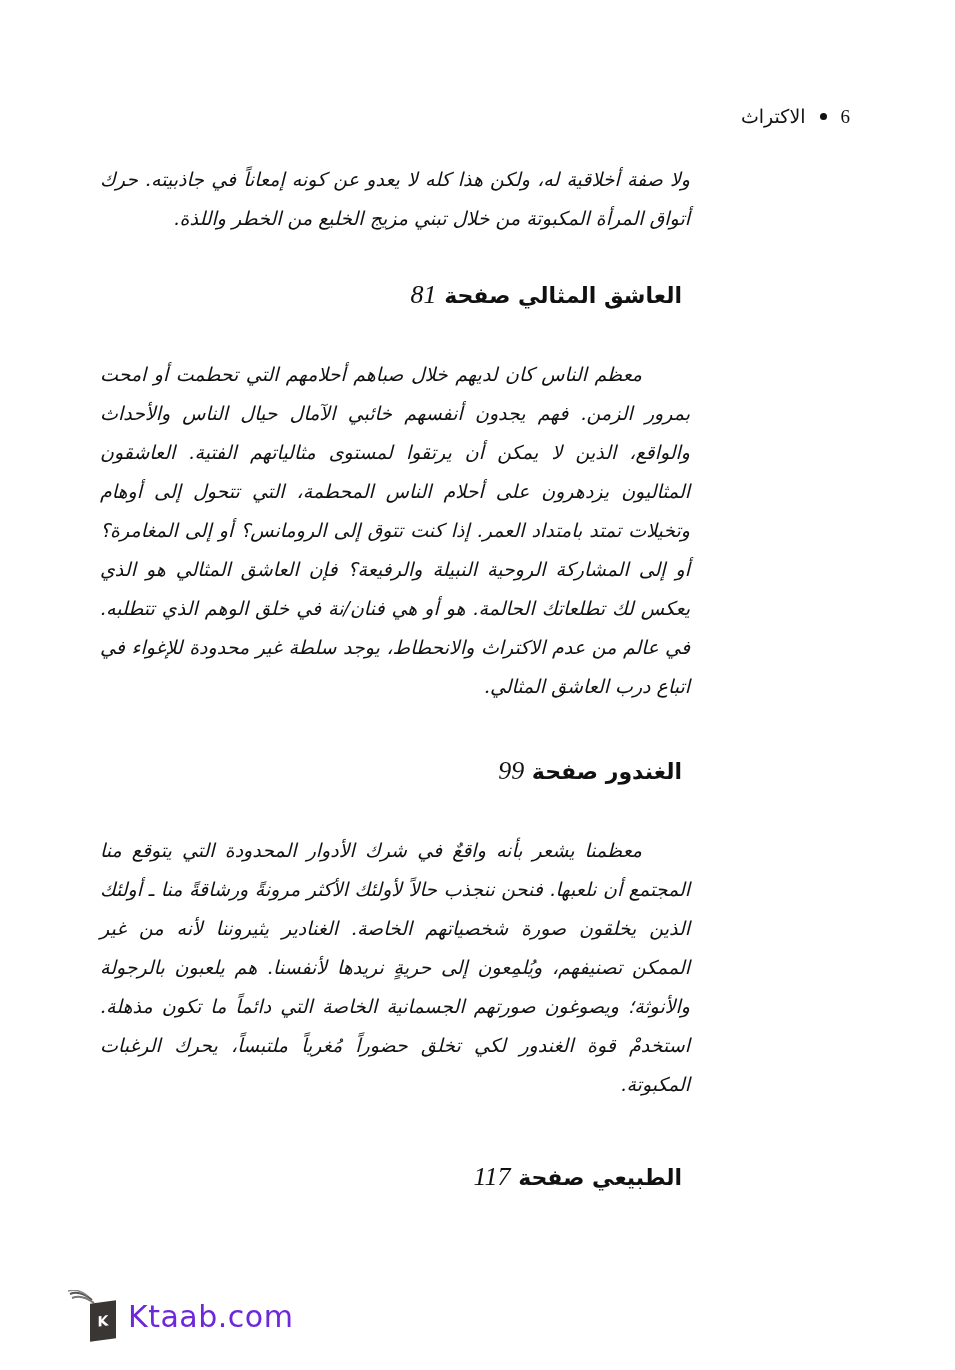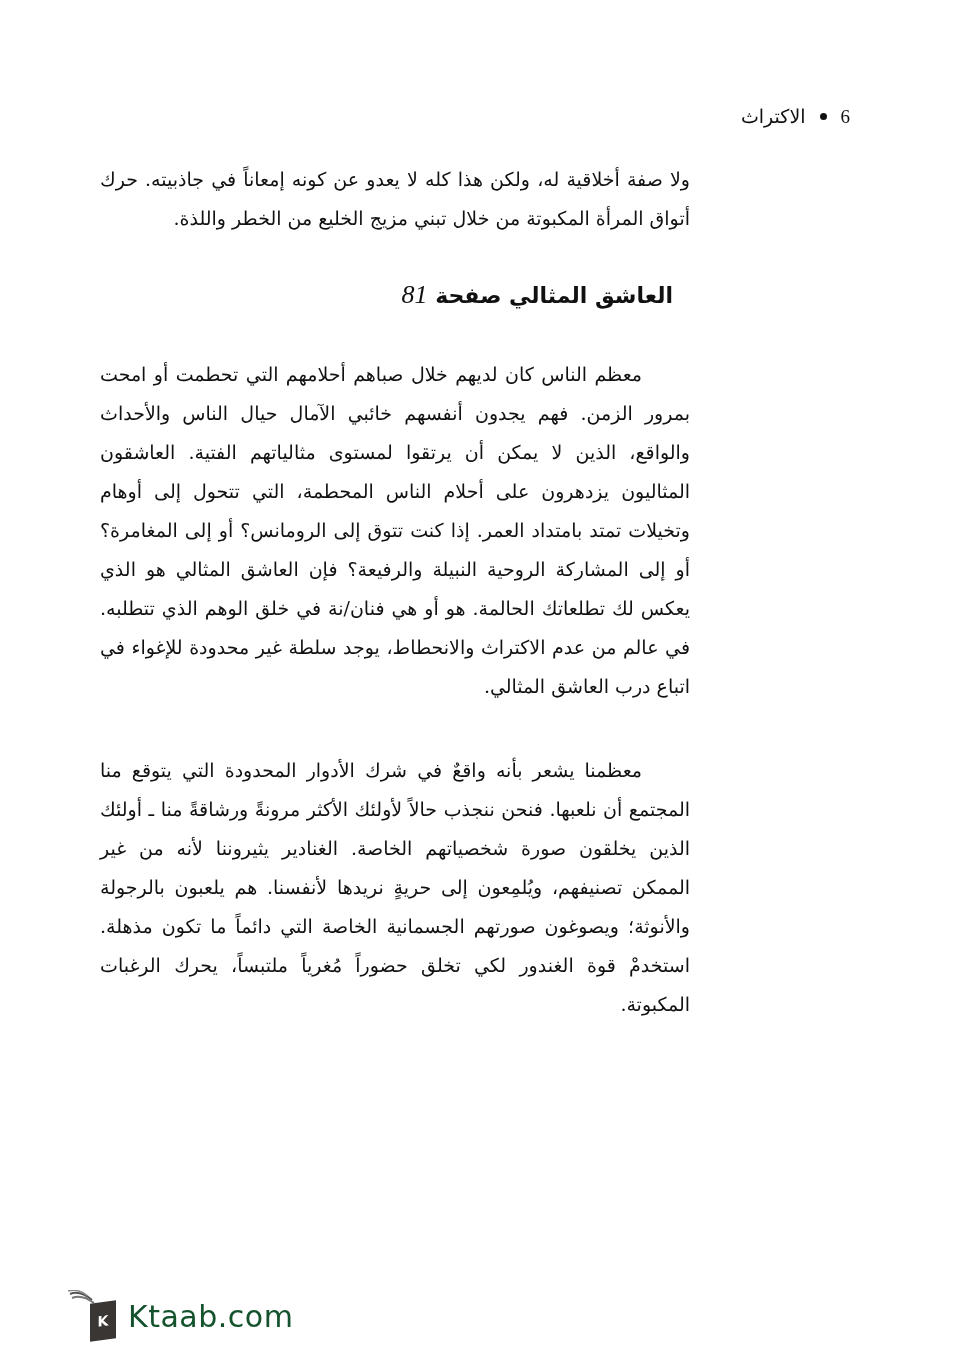--- a/index.html
+++ b/index.html
@@ -37,36 +37,37 @@
       position: absolute;
       top: 160px;
       left: 100px;
       width: 590px;
       direction: rtl;
       text-align: justify;
       text-align-last: right;
     }
     .para {
       font-family: "DejaVu Serif", serif;
+      font-style: italic;
       font-size: 19px;
       line-height: 39px;
       margin: 0;
       text-align: justify;
       text-align-last: right;
     }
     .para.indent {
       text-indent: 48px;
       margin-top: 45px;
     }
     .section-title {
       font-family: "DejaVu Sans", sans-serif;
       font-size: 22px;
       font-weight: bold;
       text-align: center;
-      margin: 17px;
+      margin: 8px;
       direction: rtl;
     }
     .section-title .num {
       font-family: "Liberation Serif", serif;
       font-style: italic;
       font-weight: normal;
       font-size: 26px;
     }
     .s1 { margin-top: 42px; margin-bottom: 18px; }
     .s2 { margin-top: 50px; margin-bottom: 18px; }
@@ -104,21 +105,21 @@
     .logo-pages {
       position: absolute;
       left: 0;
       top: 0;
       width: 28px;
       height: 14px;
     }
     .logo-text {
       font-family: "DejaVu Sans", sans-serif;
       font-size: 30px;
-      color: #14532d;
+      color: #6d28d9;
       letter-spacing: 0.5px;
     }
   </style>
 </head>
 <body>
 
 <div class="page-header">
   <span>6</span>
   <span class="bullet"></span>
   <span>الاكتراث</span>
@@ -126,22 +127,30 @@
 
 <div class="content">
   <p class="para">ولا صفة أخلاقية له، ولكن هذا كله لا يعدو عن كونه إمعاناً في جاذبيته. حرك أتواق المرأة المكبوتة من خلال تبني مزيج الخليع من الخطر واللذة.</p>
 
   <h2 class="section-title s1">
     <span>العاشق المثالي صفحة</span>
     <span class="num">81</span>
   </h2>
   <p class="para indent">معظم الناس كان لديهم خلال صباهم أحلامهم التي تحطمت أو امحت بمرور الزمن. فهم يجدون أنفسهم خائبي الآمال حيال الناس والأحداث والواقع، الذين لا يمكن أن يرتقوا لمستوى مثالياتهم الفتية. العاشقون المثاليون يزدهرون على أحلام الناس المحطمة، التي تتحول إلى أوهام وتخيلات تمتد بامتداد العمر. إذا كنت تتوق إلى الرومانس؟ أو إلى المغامرة؟ أو إلى المشاركة الروحية النبيلة والرفيعة؟ فإن العاشق المثالي هو الذي يعكس لك تطلعاتك الحالمة. هو أو هي فنان/نة في خلق الوهم الذي تتطلبه. في عالم من عدم الاكتراث والانحطاط، يوجد سلطة غير محدودة للإغواء في اتباع درب العاشق المثالي.</p>
 
+  <h2 class="section-title s2">
+    <span>الغندور صفحة</span>
+    <span class="num">99</span>
+  </h2>
   <p class="para indent">معظمنا يشعر بأنه واقعٌ في شرك الأدوار المحدودة التي يتوقع منا المجتمع أن نلعبها. فنحن ننجذب حالاً لأولئك الأكثر مرونةً ورشاقةً منا ـ أولئك الذين يخلقون صورة شخصياتهم الخاصة. الغنادير يثيروننا لأنه من غير الممكن تصنيفهم، ويُلمِعون إلى حريةٍ نريدها لأنفسنا. هم يلعبون بالرجولة والأنوثة؛ ويصوغون صورتهم الجسمانية الخاصة التي دائماً ما تكون مذهلة. استخدمْ قوة الغندور لكي تخلق حضوراً مُغرياً ملتبساً، يحرك الرغبات المكبوتة.</p>
 
+  <h2 class="section-title s3">
+    <span>الطبيعي صفحة</span>
+    <span class="num">117</span>
+  </h2>
 </div>
 
 <div class="logo">
   <div class="logo-mark">
     <svg class="logo-pages" viewBox="0 0 28 14">
       <path d="M2 4 Q12 0 24 10" stroke="#555" stroke-width="2" fill="none"></path>
       <path d="M4 8 Q14 4 26 13" stroke="#777" stroke-width="2" fill="none"></path>
       <path d="M0 1 Q10 -2 20 6" stroke="#888" stroke-width="1.5" fill="none"></path>
     </svg>
     <div class="logo-book">K</div>

